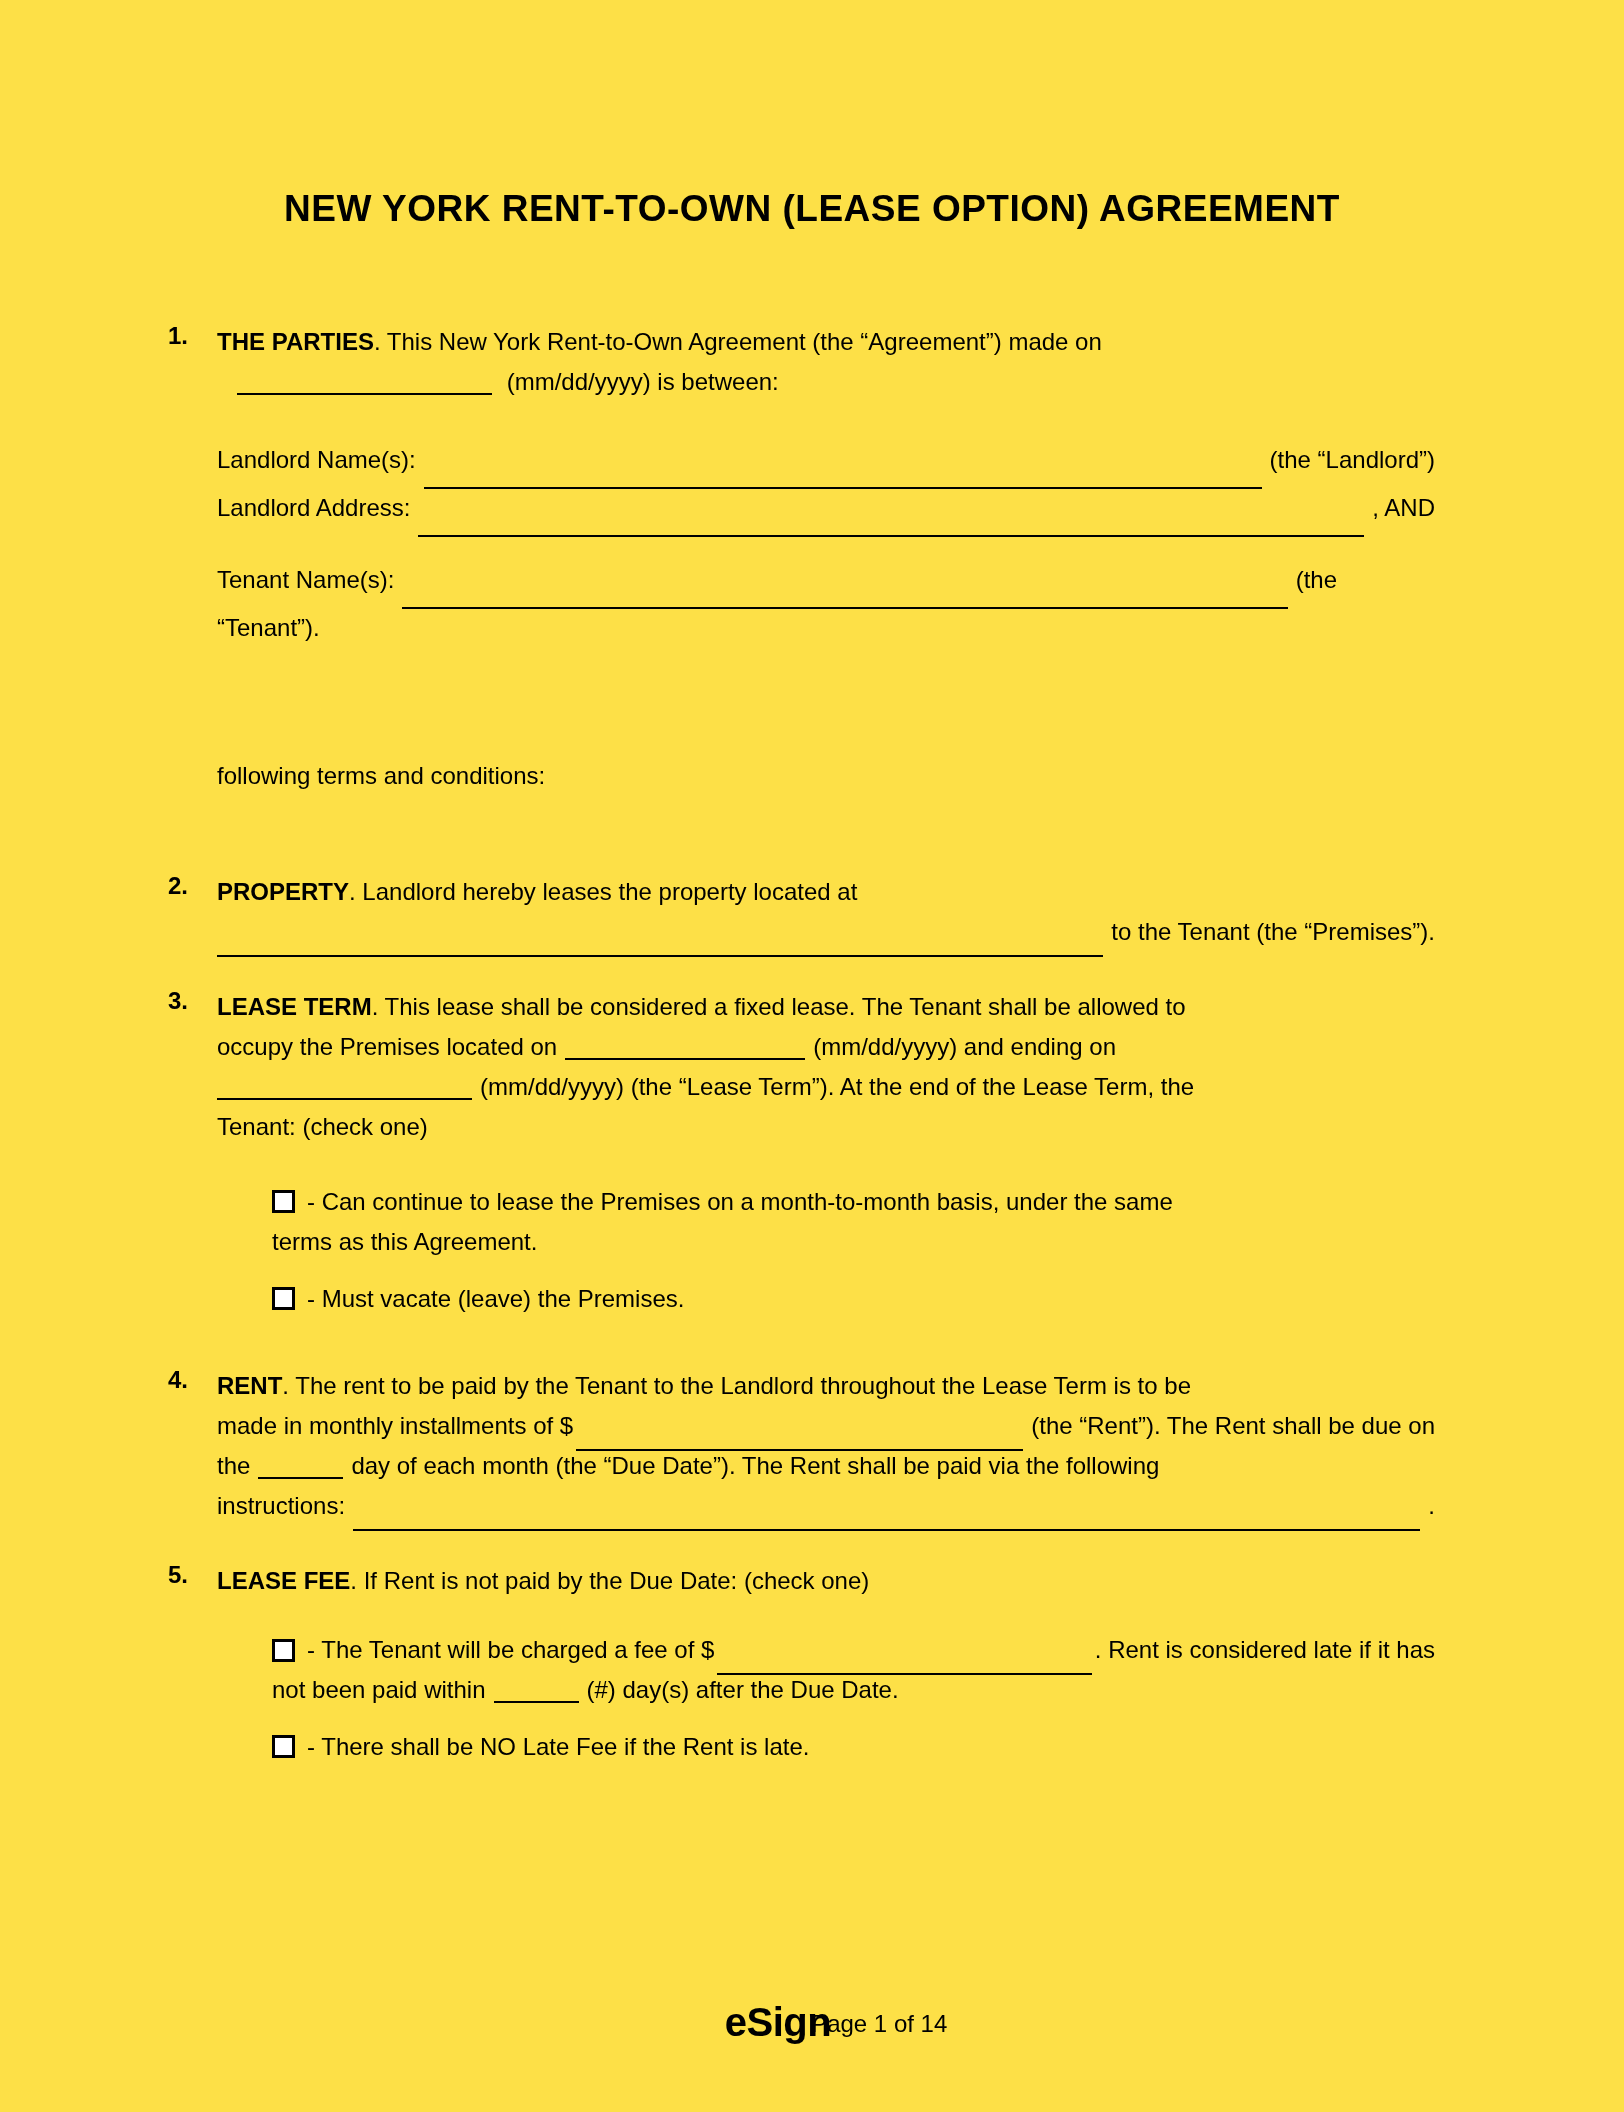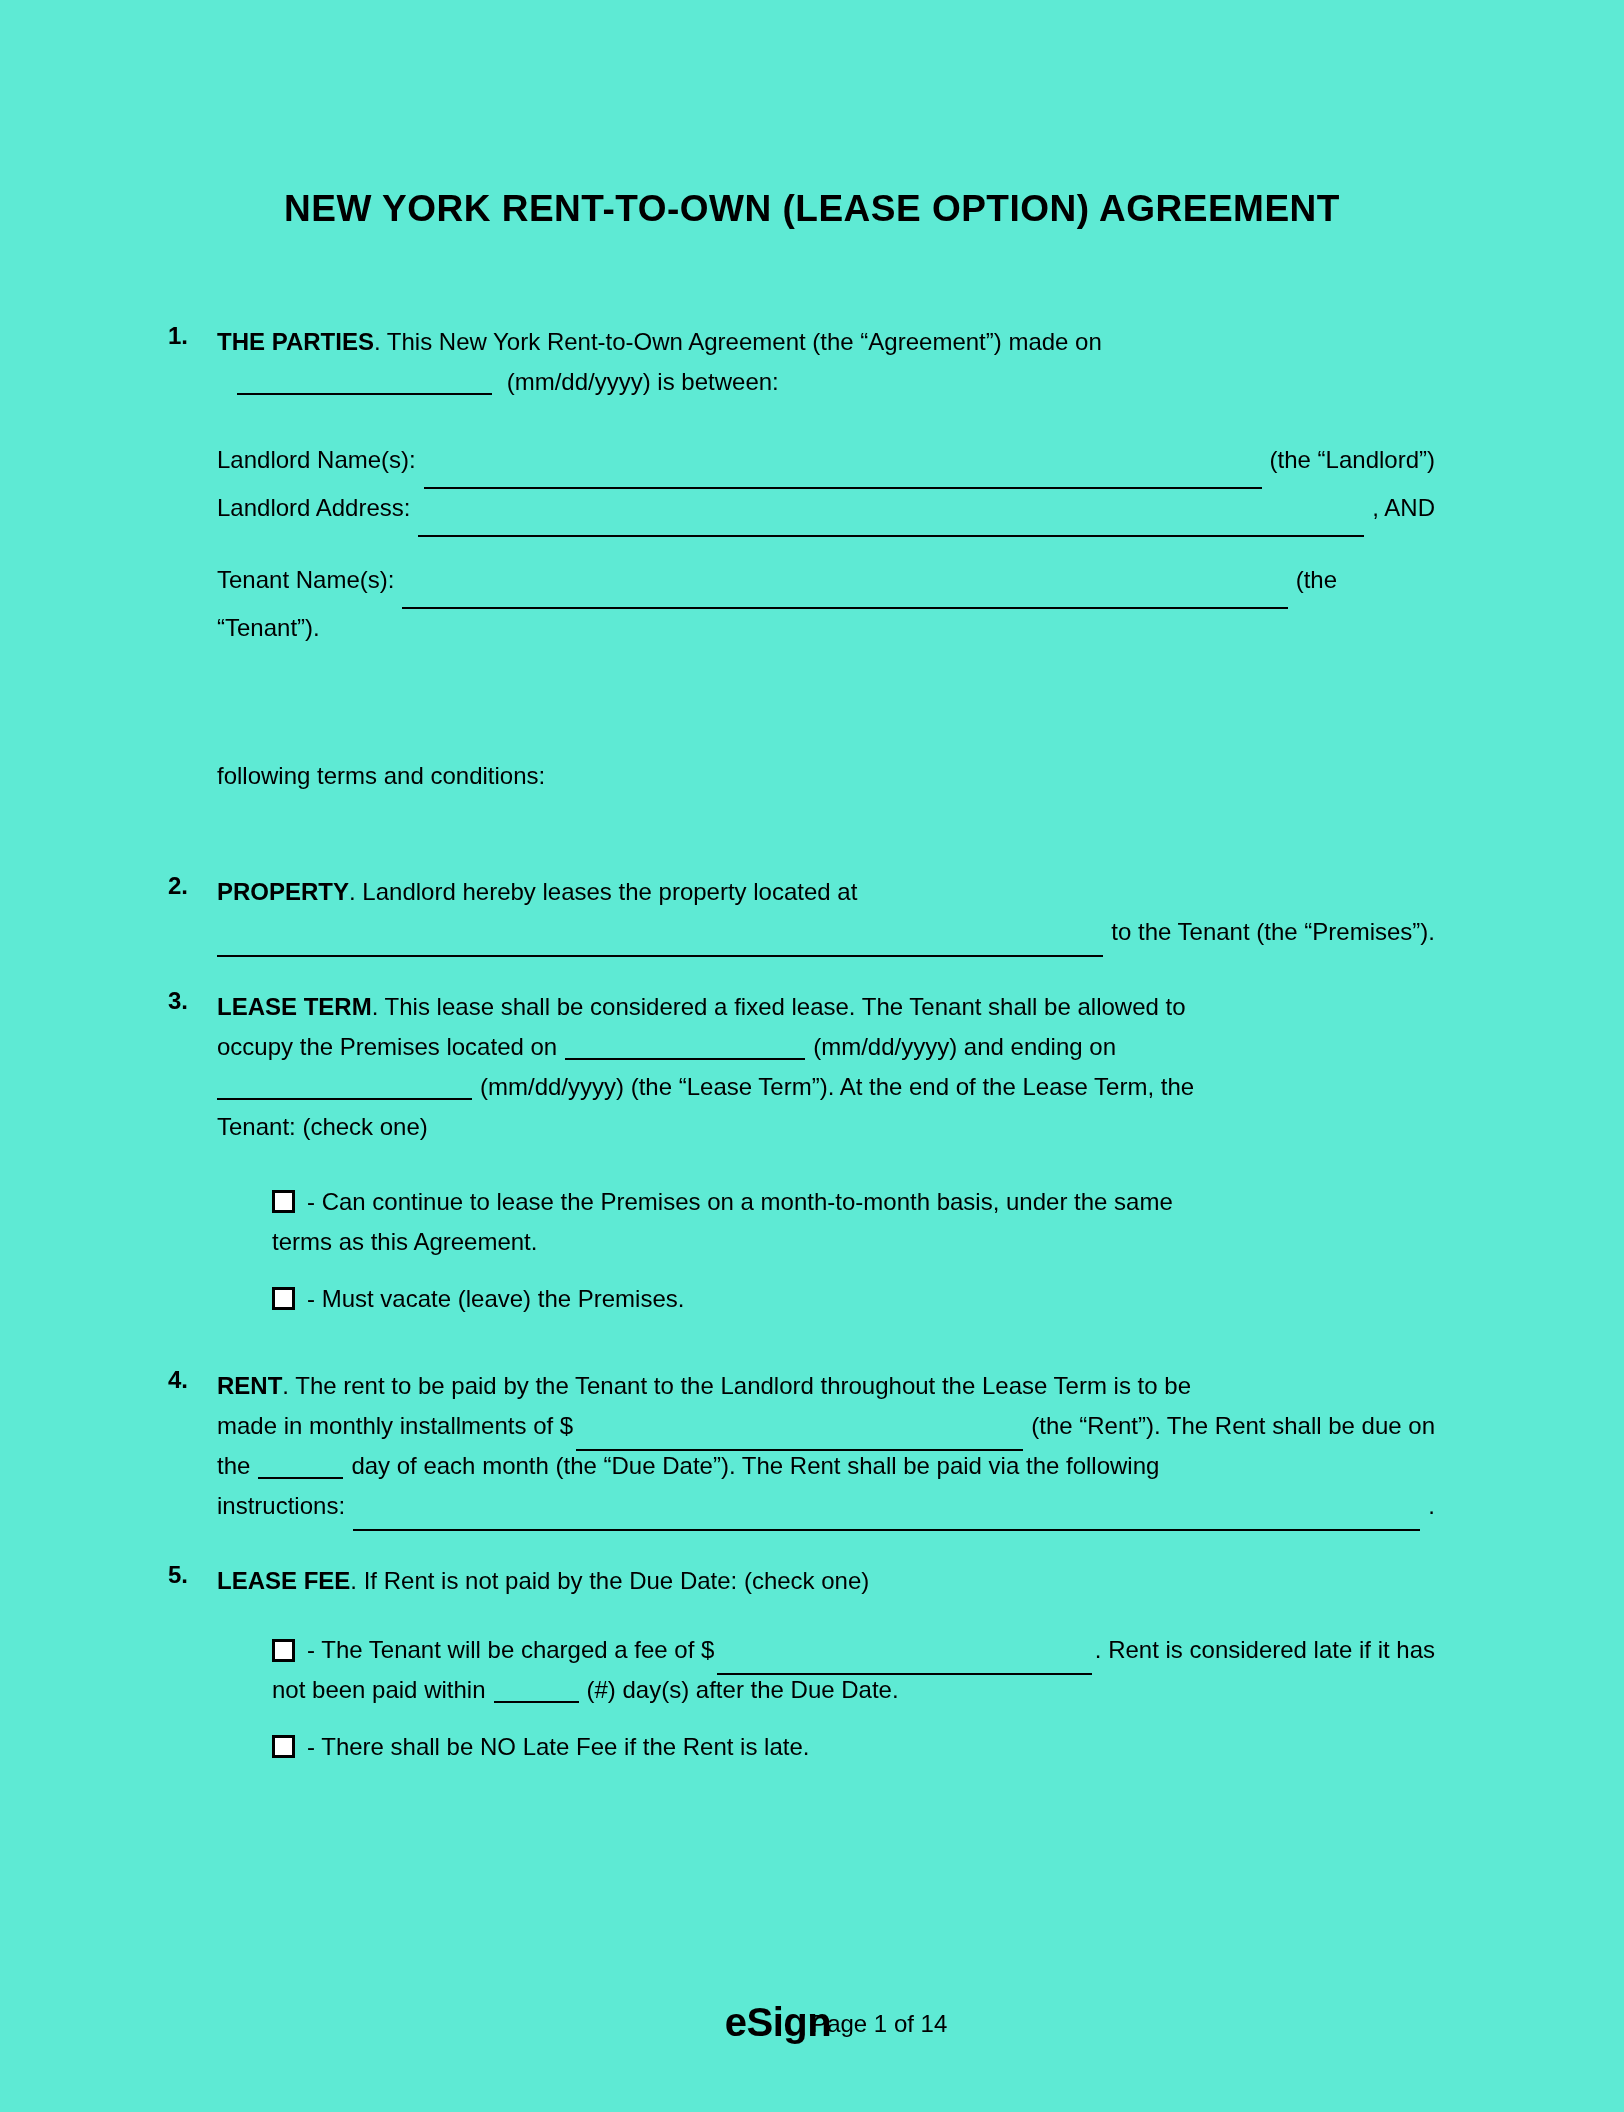--- a/index.html
+++ b/index.html
@@ -1,18 +1,18 @@
 <!DOCTYPE html>
 <html><head>
 <meta charset="utf-8">
 <style>
   * { margin:0; padding:0; box-sizing:border-box; }
   html,body { background:#ffffff; }
   .page {
-    position:relative; width:1624px; height:2112px; background:#5eead4;
+    position:relative; width:1624px; height:2112px; background:#fde047;
     font-family:"Liberation Sans", sans-serif; font-size:24px; color:#000;
     margin:0 auto; overflow:hidden;
   }
   .title {
     position:absolute; top:188px; left:0; width:100%;
     text-align:center; font-size:37px; font-weight:bold; letter-spacing:.5px;
   }
   .sec { position:absolute; left:168px; display:flex; align-items:flex-start; }
   .num { width:49px; flex:none; font-weight:bold; }
   .secbody { width:1218px; }

